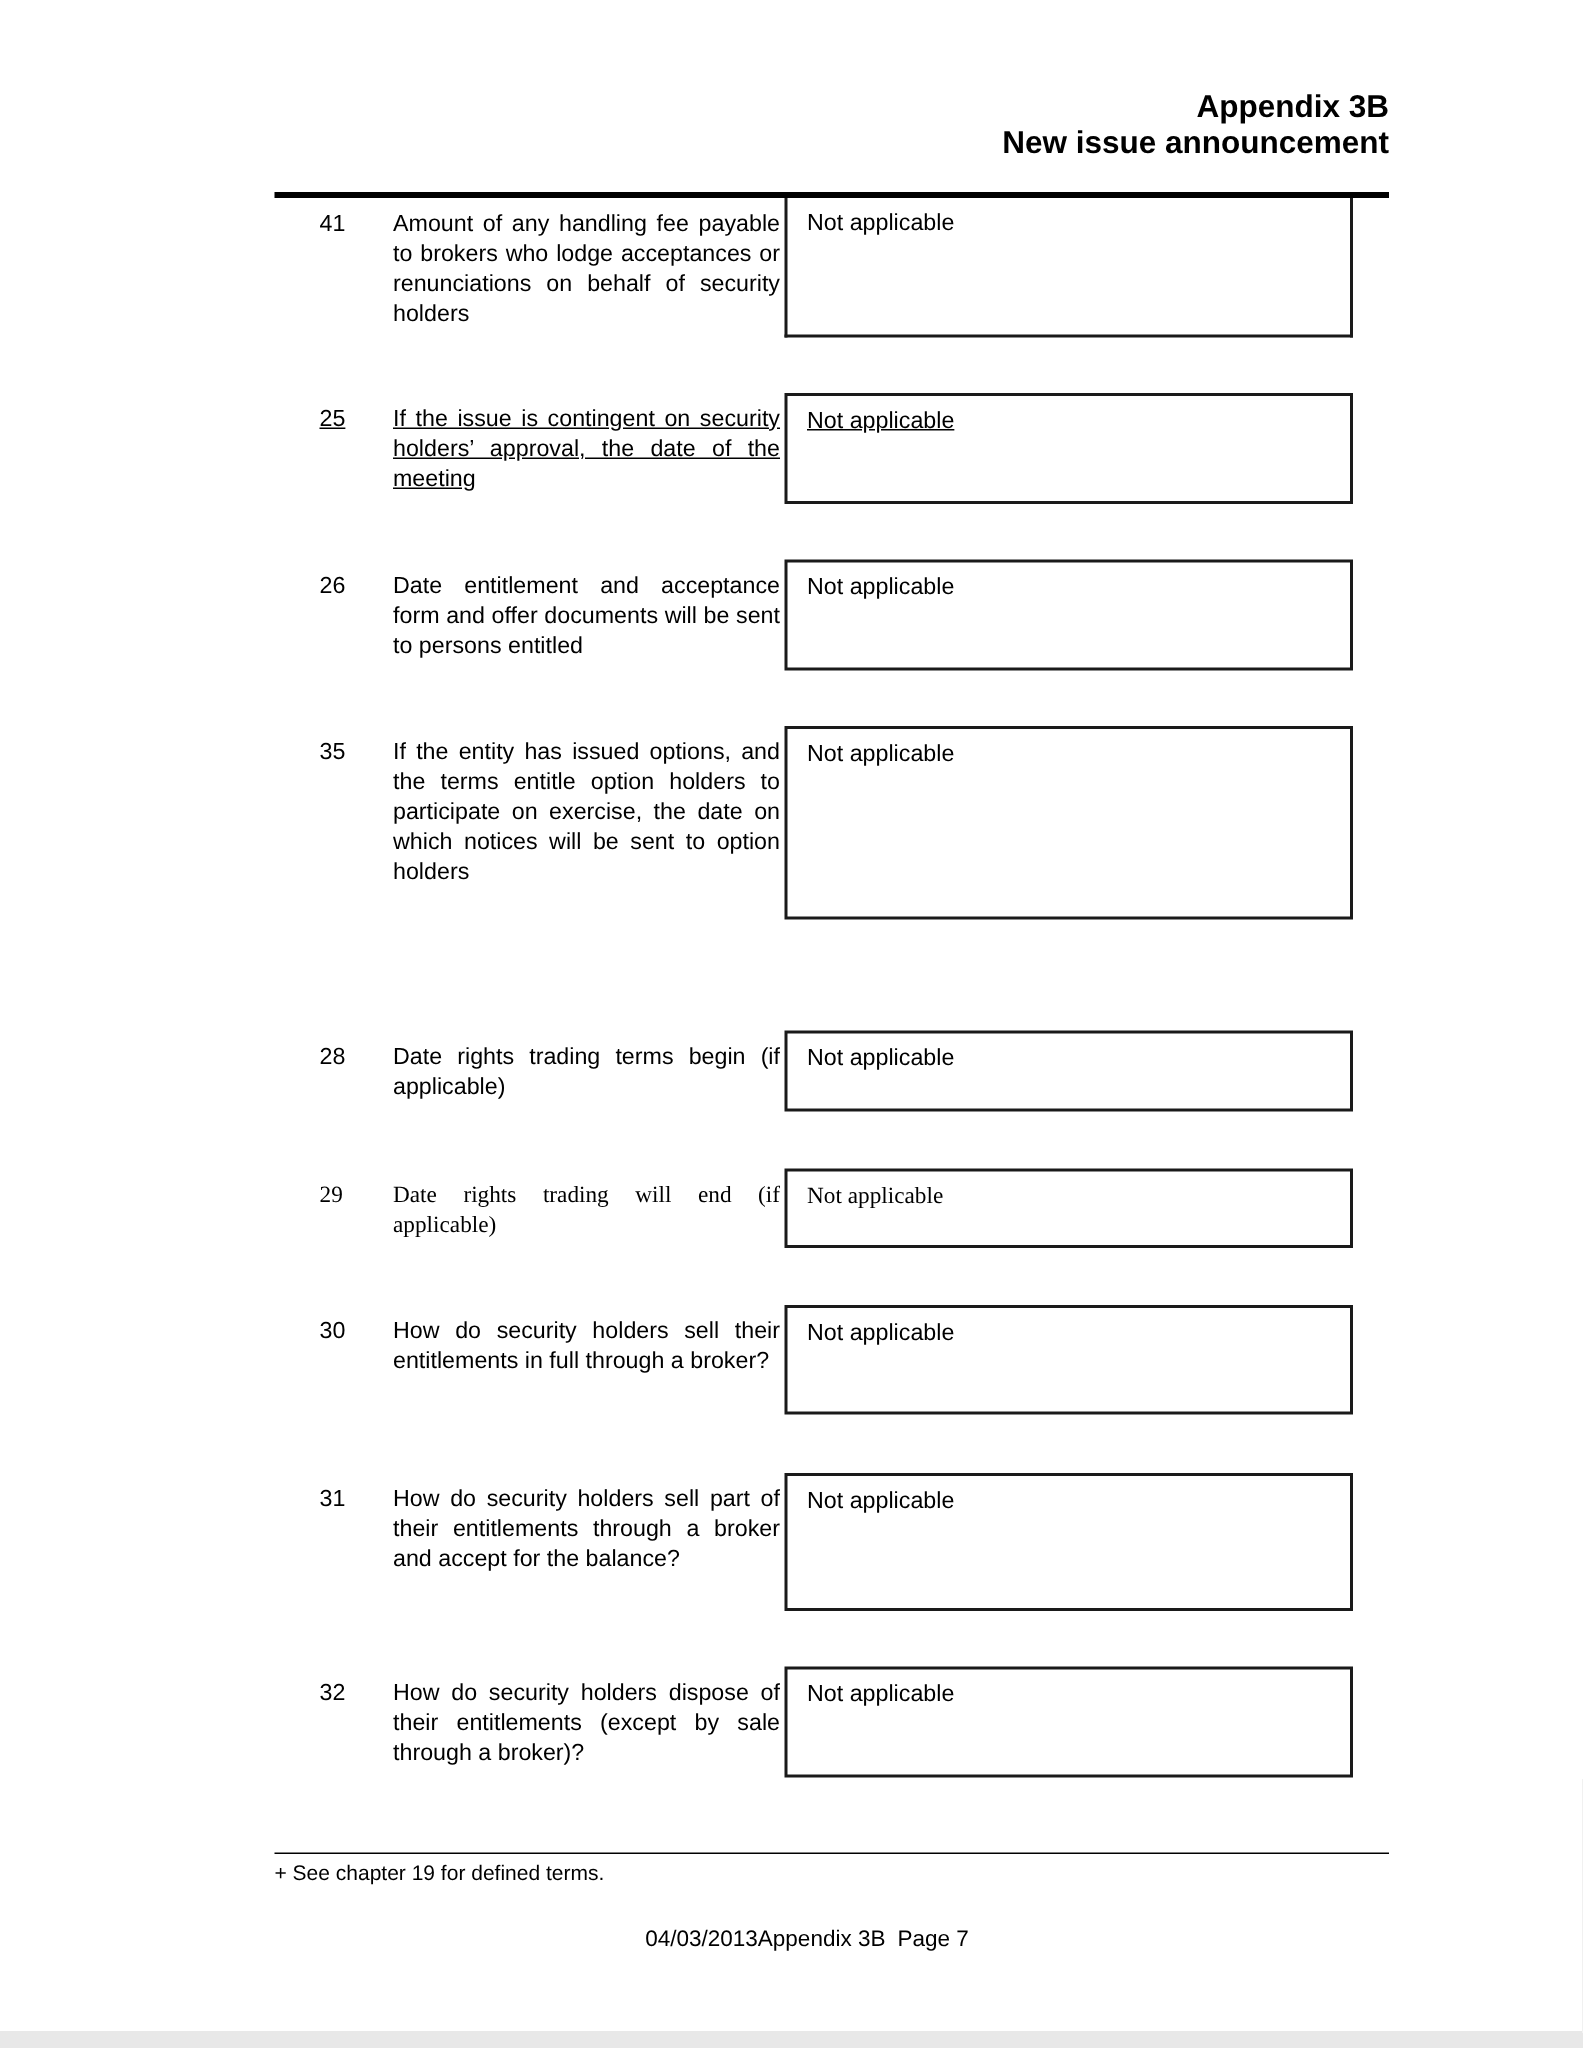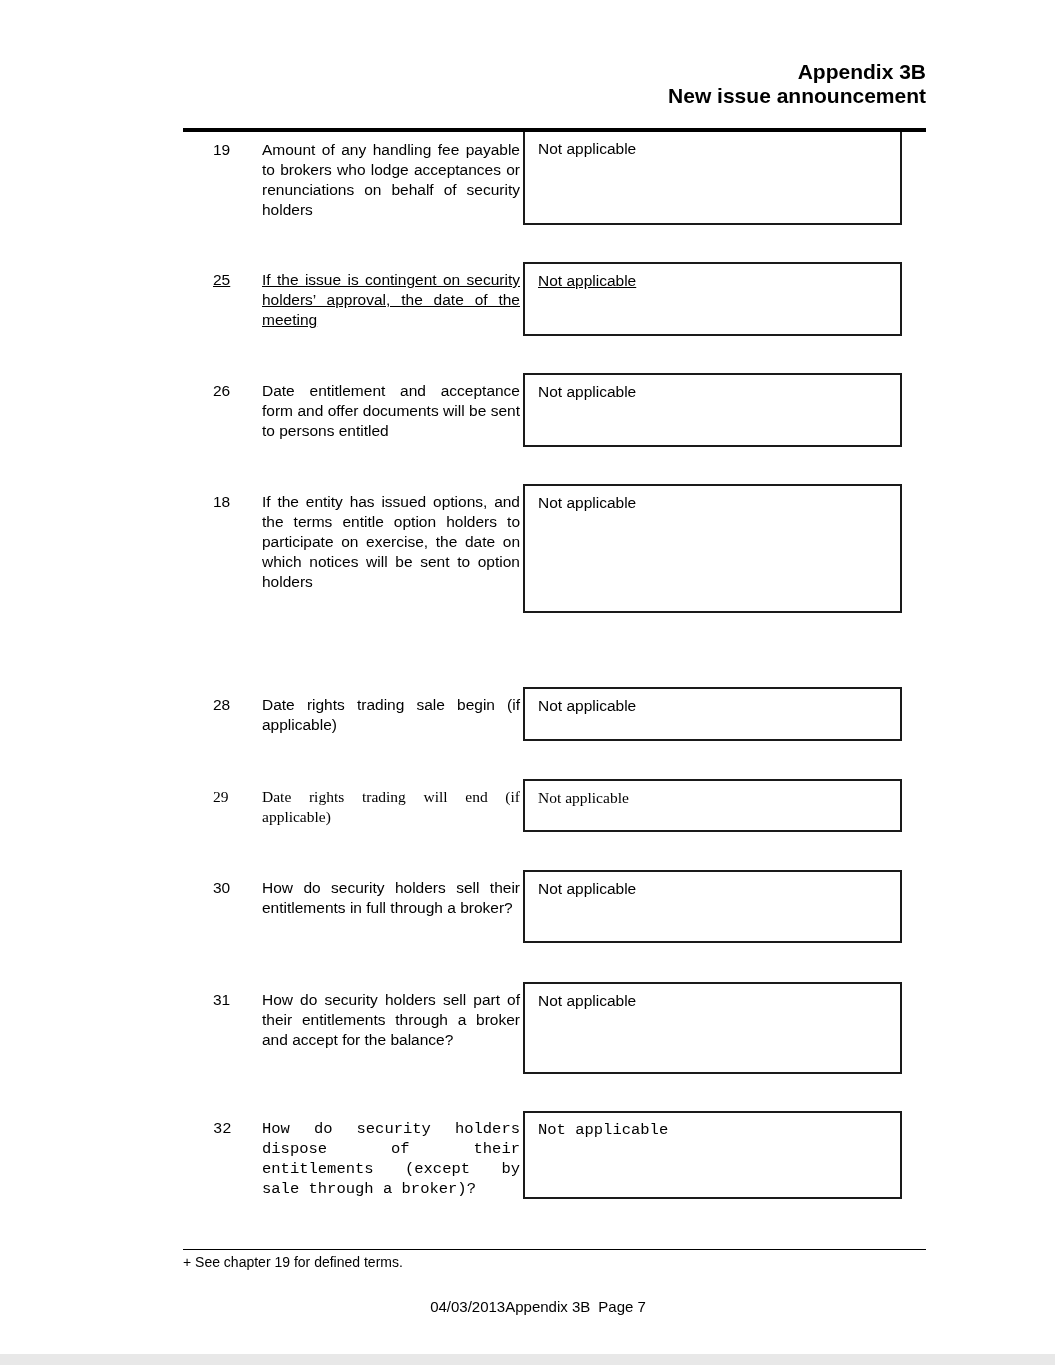--- a/index.html
+++ b/index.html
@@ -92,21 +92,21 @@
 
     <div class="doc-header">
       <div>Appendix 3B</div>
       <div>New issue announcement</div>
     </div>
 
     <div class="top-rule"></div>
 
     <div id="items">
   <div class="item" style="min-height: 93px; margin-bottom: 37px;">
-    <div class="num">19</div>
+    <div class="num">41</div>
     <div class="question">Amount of any handling fee payable to brokers who lodge acceptances or renunciations on behalf of security holders</div>
     <div></div>
     <div class="answer-box no-top">
       <div class="answer">Not applicable</div>
     </div>
   </div>
 
   <div class="item" style="min-height: 74px; margin-bottom: 37px; text-decoration: underline;">
     <div class="num">25</div>
     <div class="question">If the issue is contingent on security holders’ approval, the date of the meeting</div>
@@ -119,31 +119,31 @@
   <div class="item" style="min-height: 74px; margin-bottom: 37px;">
     <div class="num">26</div>
     <div class="question">Date entitlement and acceptance form and offer documents will be sent to persons entitled</div>
     <div></div>
     <div class="answer-box">
       <div class="answer">Not applicable</div>
     </div>
   </div>
 
   <div class="item" style="min-height: 129px; margin-bottom: 74px;">
-    <div class="num">18</div>
+    <div class="num">35</div>
     <div class="question">If the entity has issued options, and the terms entitle option holders to participate on exercise, the date on which notices will be sent to option holders</div>
     <div></div>
     <div class="answer-box">
       <div class="answer">Not applicable</div>
     </div>
   </div>
 
   <div class="item" style="min-height: 54px; margin-bottom: 38px;">
     <div class="num">28</div>
-    <div class="question">Date rights trading sale begin (if applicable)</div>
+    <div class="question">Date rights trading terms begin (if applicable)</div>
     <div></div>
     <div class="answer-box">
       <div class="answer">Not applicable</div>
     </div>
   </div>
 
   <div class="item" style="min-height: 53px; margin-bottom: 38px; font-family: Liberation Serif, serif;">
     <div class="num">29</div>
     <div class="question">Date rights trading will end (if applicable)</div>
     <div></div>
@@ -163,21 +163,21 @@
 
   <div class="item" style="min-height: 92px; margin-bottom: 37px;">
     <div class="num">31</div>
     <div class="question">How do security holders sell part of their entitlements through a broker and accept for the balance?</div>
     <div></div>
     <div class="answer-box">
       <div class="answer">Not applicable</div>
     </div>
   </div>
 
-  <div class="item" style="min-height: 74px; margin-bottom: 0px; font-family: Liberation Mono, monospace;">
+  <div class="item" style="min-height: 74px; margin-bottom: 0px;">
     <div class="num">32</div>
     <div class="question">How do security holders dispose of their entitlements (except by sale through a broker)?</div>
     <div></div>
     <div class="answer-box">
       <div class="answer">Not applicable</div>
     </div>
   </div>
 </div>
 
     <div class="footer-rule"></div>

